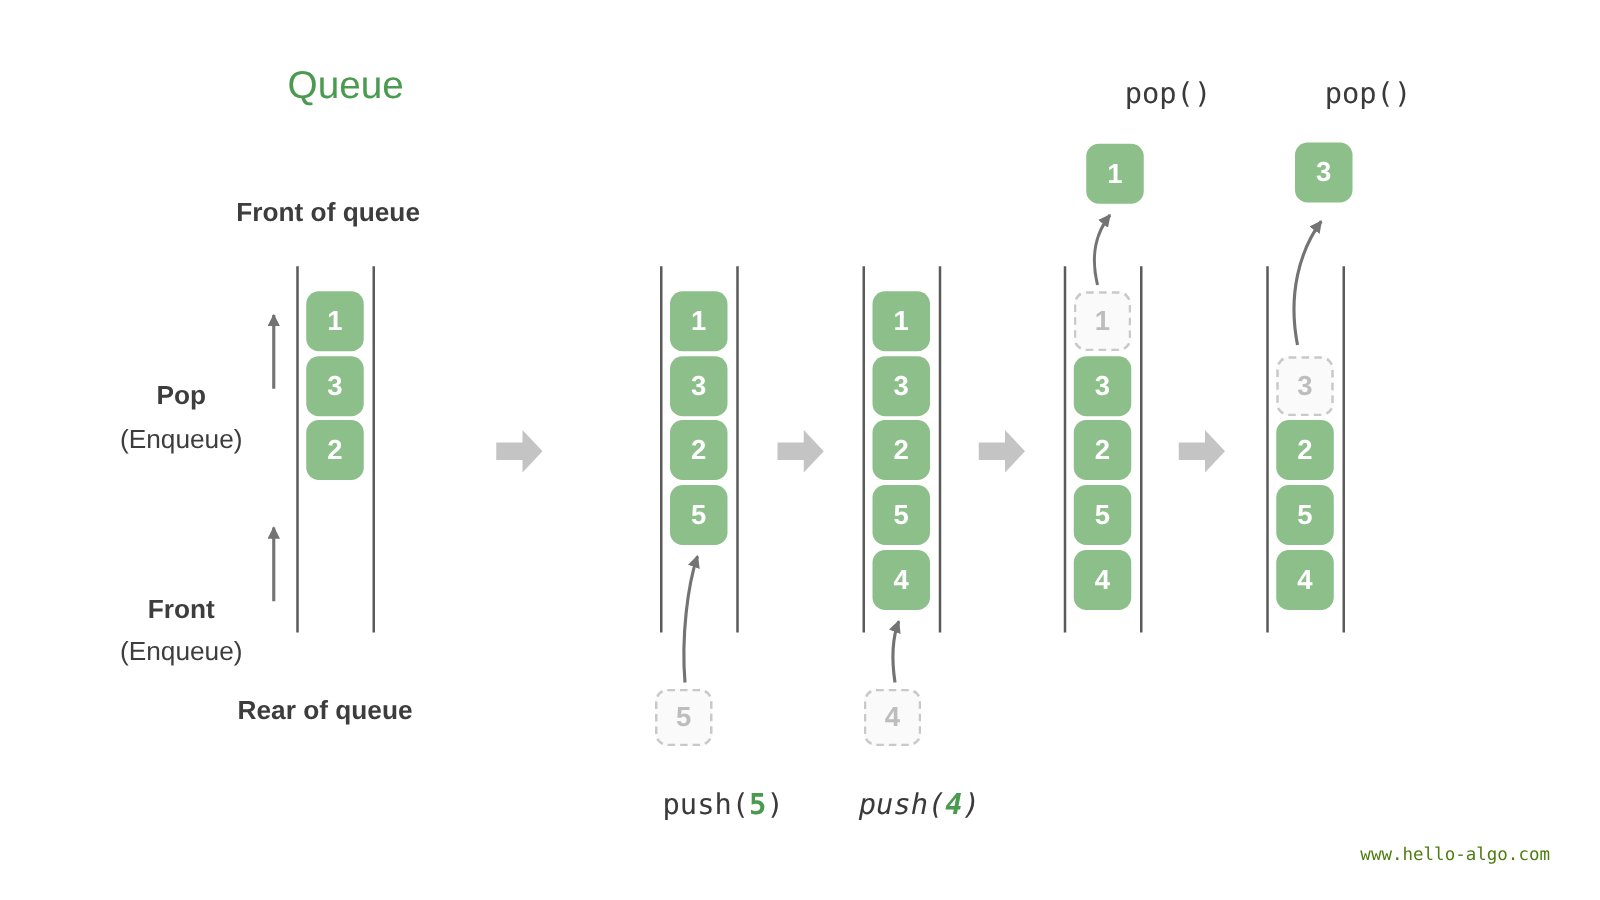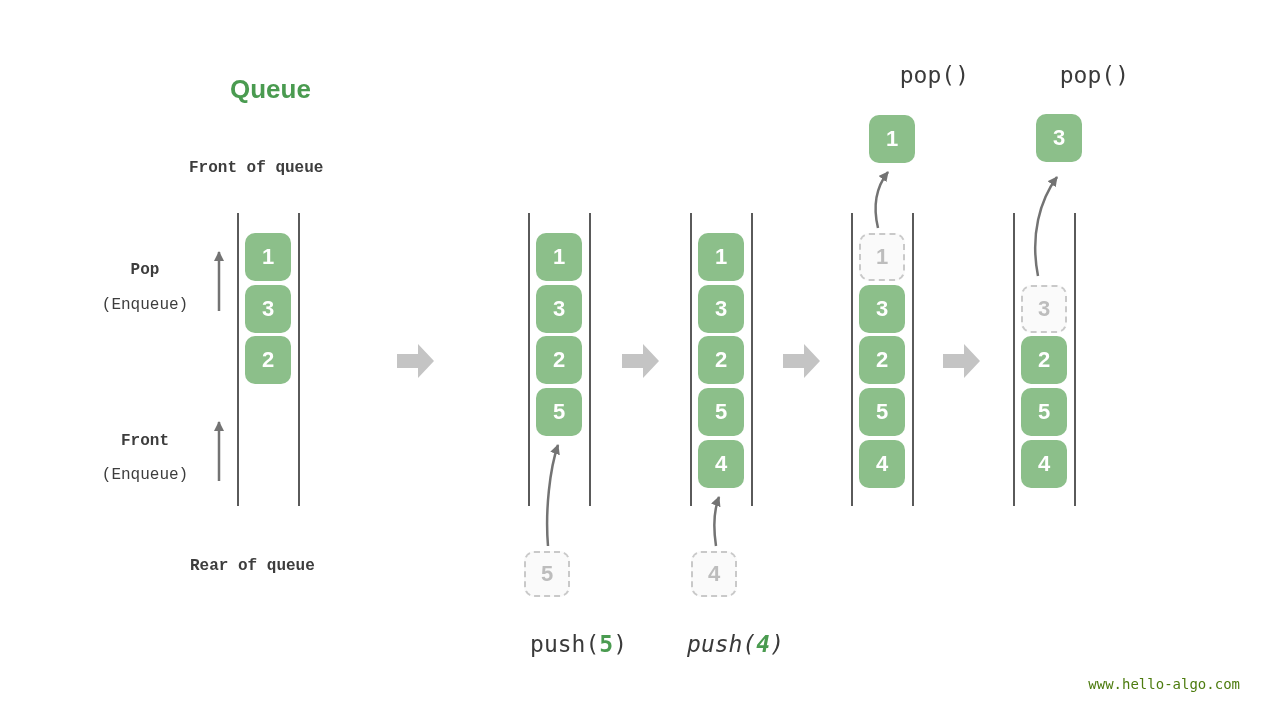--- a/index.html
+++ b/index.html
@@ -3,26 +3,26 @@
 <meta charset="utf-8">
 <style>
   html,body{margin:0;padding:0;background:#ffffff;}
   #canvas{
     position:relative;width:1280px;height:720px;background:#ffffff;overflow:hidden;
     font-family:"Liberation Sans",sans-serif;
   }
   #arrow-layer{position:absolute;left:0;top:0;width:1280px;height:720px;pointer-events:none;}
 
   .diagram-title{
-    position:absolute;left:230px;top:74px;font-size:26px;font-weight:bold;
+    position:absolute;left:230px;top:50px;font-size:31px;font-weight:normal;
     color:var(--accent-green,#4a9b50);
   }
-  .side-label{position:absolute;color:var(--text-dark,#3d3d3d);font-size:16px;white-space:nowrap;font-family:Liberation Mono, monospace;}
+  .side-label{position:absolute;color:var(--text-dark,#3d3d3d);font-size:21px;white-space:nowrap;}
   .bold{font-weight:bold;}
-  .centered120{width:124px;text-align:center;}
+  .centered120{width:124px;text-align:center;margin-top:44px;}
 
   .wall{position:absolute;top:213px;height:293px;width:2px;background:#5a5a5a;}
 
   .qbox{
     position:absolute;width:46px;height:48px;border-radius:10px;
     text-align:center;line-height:48px;font-size:22px;font-weight:bold;
     box-sizing:border-box;
   }
   .qbox.filled{background:var(--box-green,#8cbf8a);color:#ffffff;}
   .qbox.dashed{

